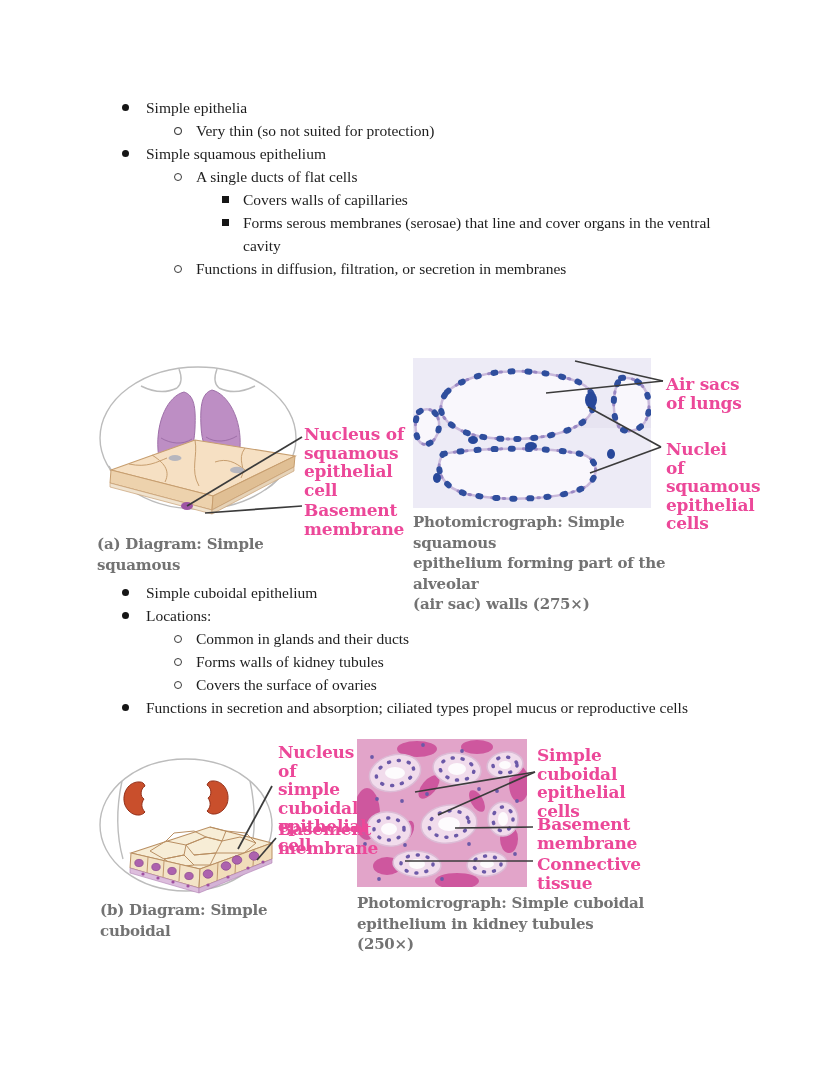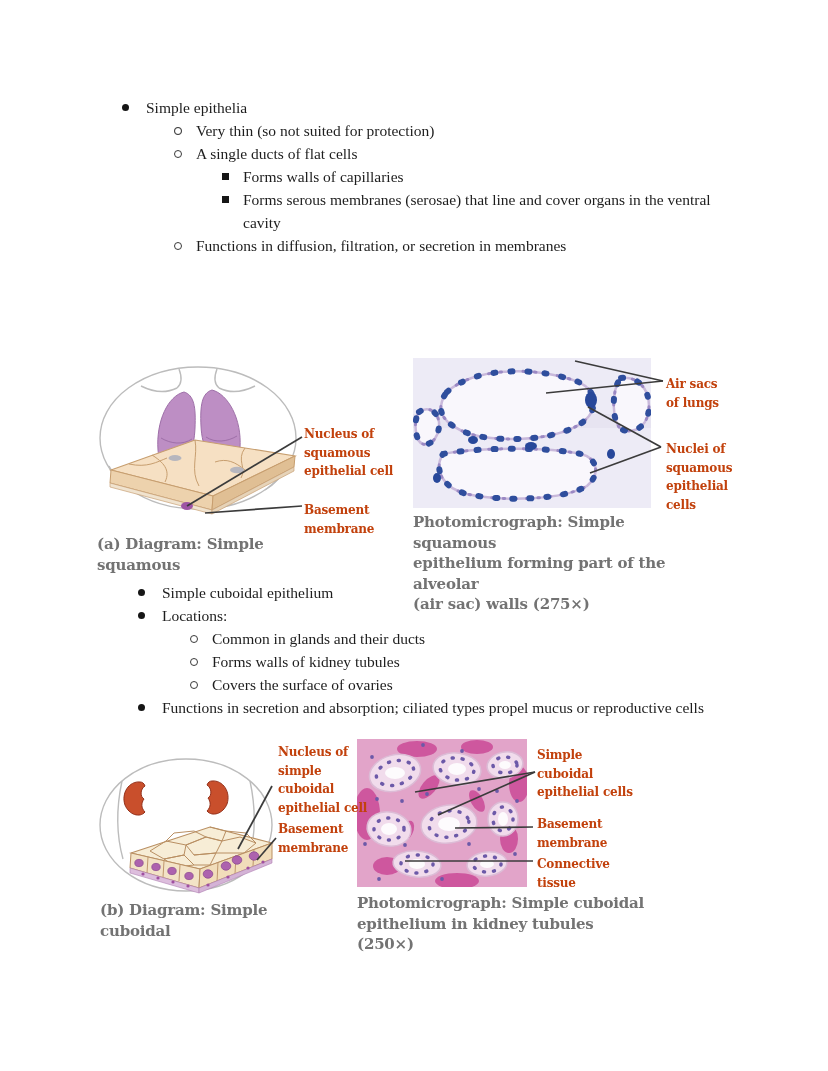--- a/index.html
+++ b/index.html
@@ -9,38 +9,39 @@
   .li{position:relative;font-size:15.5px;line-height:23px;}
   .li.l1{padding-left:146px;}
   .li.l2{padding-left:196px;}
   .li.l3{padding-left:243px;}
   .b{position:absolute;display:block;}
   .b.disc{left:122px;top:8px;width:7px;height:7px;border-radius:50%;background:#161616;}
   .b.circ{left:174px;top:8px;width:6px;height:6px;border-radius:50%;border:1.5px solid #3a3a3a;background:#fff;}
   .b.sq{left:222px;top:8px;width:6.5px;height:6.5px;background:#161616;}
   .fig{position:absolute;left:0;width:828px;}
   .lbl{position:absolute;font-family:"DejaVu Serif","Liberation Serif",serif;font-weight:bold;
-       font-size:12px;line-height:18.5px;white-space:pre-line;color:#c2410c;letter-spacing:-0.2px;}
+       font-size:17px;line-height:18.5px;white-space:pre-line;color:#ec4899;letter-spacing:-0.2px;}
   .cap{position:absolute;font-family:"DejaVu Serif","Liberation Serif",serif;font-weight:bold;
        font-size:15px;line-height:20.5px;white-space:pre-line;color:#737373;letter-spacing:-0.2px;}
   .cap .caplabel{font-weight:bold;}
   .art{position:absolute;}
   .overlay{position:absolute;left:0;top:0;pointer-events:none;}
 </style>
 </head>
 <body>
 
 <div class="page">
 
   <div class="list" style="top:96px;">
     <div class="li l1"><span class="b disc"></span><span>Simple epithelia</span></div>
     <div class="li l2"><span class="b circ"></span></div>
     <div class="li l2"><span class="b circ"></span><span>Very thin (so not suited for protection)</span></div>
+    <div class="li l1"><span class="b disc"></span><span>Simple squamous epithelium</span></div>
     <div class="li l2"><span class="b circ"></span><span>A single ducts of flat cells</span></div>
-    <div class="li l3"><span class="b sq"></span><span>Forms walls of capillaries</span></div>
+    <div class="li l3"><span class="b sq"></span><span>Covers walls of capillaries</span></div>
     <div class="li l3"><span class="b sq"></span><span>Forms serous membranes (serosae) that line and cover organs in the ventral cavity</span></div>
     <div class="li l2"><span class="b circ"></span><span>Functions in diffusion, filtration, or secretion in membranes</span></div>
   </div>
 
   <div class="fig" style="top:355px;height:225px;">
 
     <svg class="art" style="left:95px;top:3px;" width="210" height="167" viewBox="0 0 210 167">
       <g stroke="#bcbcbc" stroke-width="1.4" fill="none">
         <ellipse cx="103" cy="80" rx="98" ry="71"></ellipse>
         <path d="M84,11 Q89,24 82,30"></path>
@@ -129,21 +130,21 @@
         <path d="M302,82 L187,151"></path>
         <path d="M302,151 L205,158"></path>
         <path d="M663,26 L575,6"></path>
         <path d="M663,26 L546,38"></path>
         <path d="M661,92 L588,52"></path>
         <path d="M661,92 L590,118"></path>
       </g>
     </svg>
   </div>
 
-  <div class="list" style="top:581px;padding-left:16px;">
+  <div class="list" style="top:581px;">
     <div class="li l1"><span class="b disc"></span><span>Simple cuboidal epithelium</span></div>
     <div class="li l1"><span class="b disc"></span><span>Locations:</span></div>
     <div class="li l2"><span class="b circ"></span><span>Common in glands and their ducts</span></div>
     <div class="li l2"><span class="b circ"></span><span>Forms walls of kidney tubules</span></div>
     <div class="li l2"><span class="b circ"></span><span>Covers the surface of ovaries</span></div>
     <div class="li l1"><span class="b disc"></span><span>Functions in secretion and absorption; ciliated types propel mucus or reproductive cells</span></div>
   </div>
 
   <div class="fig" style="top:736px;height:220px;">
 

